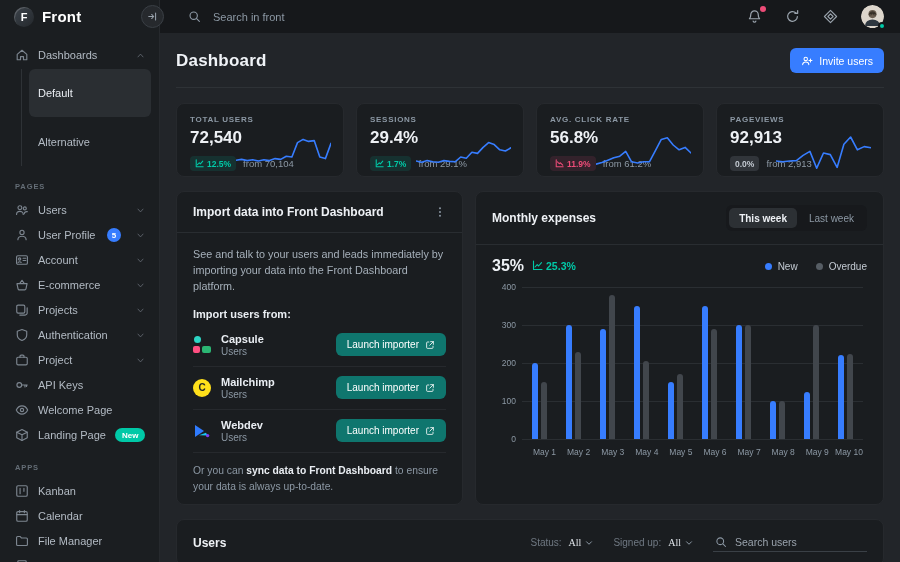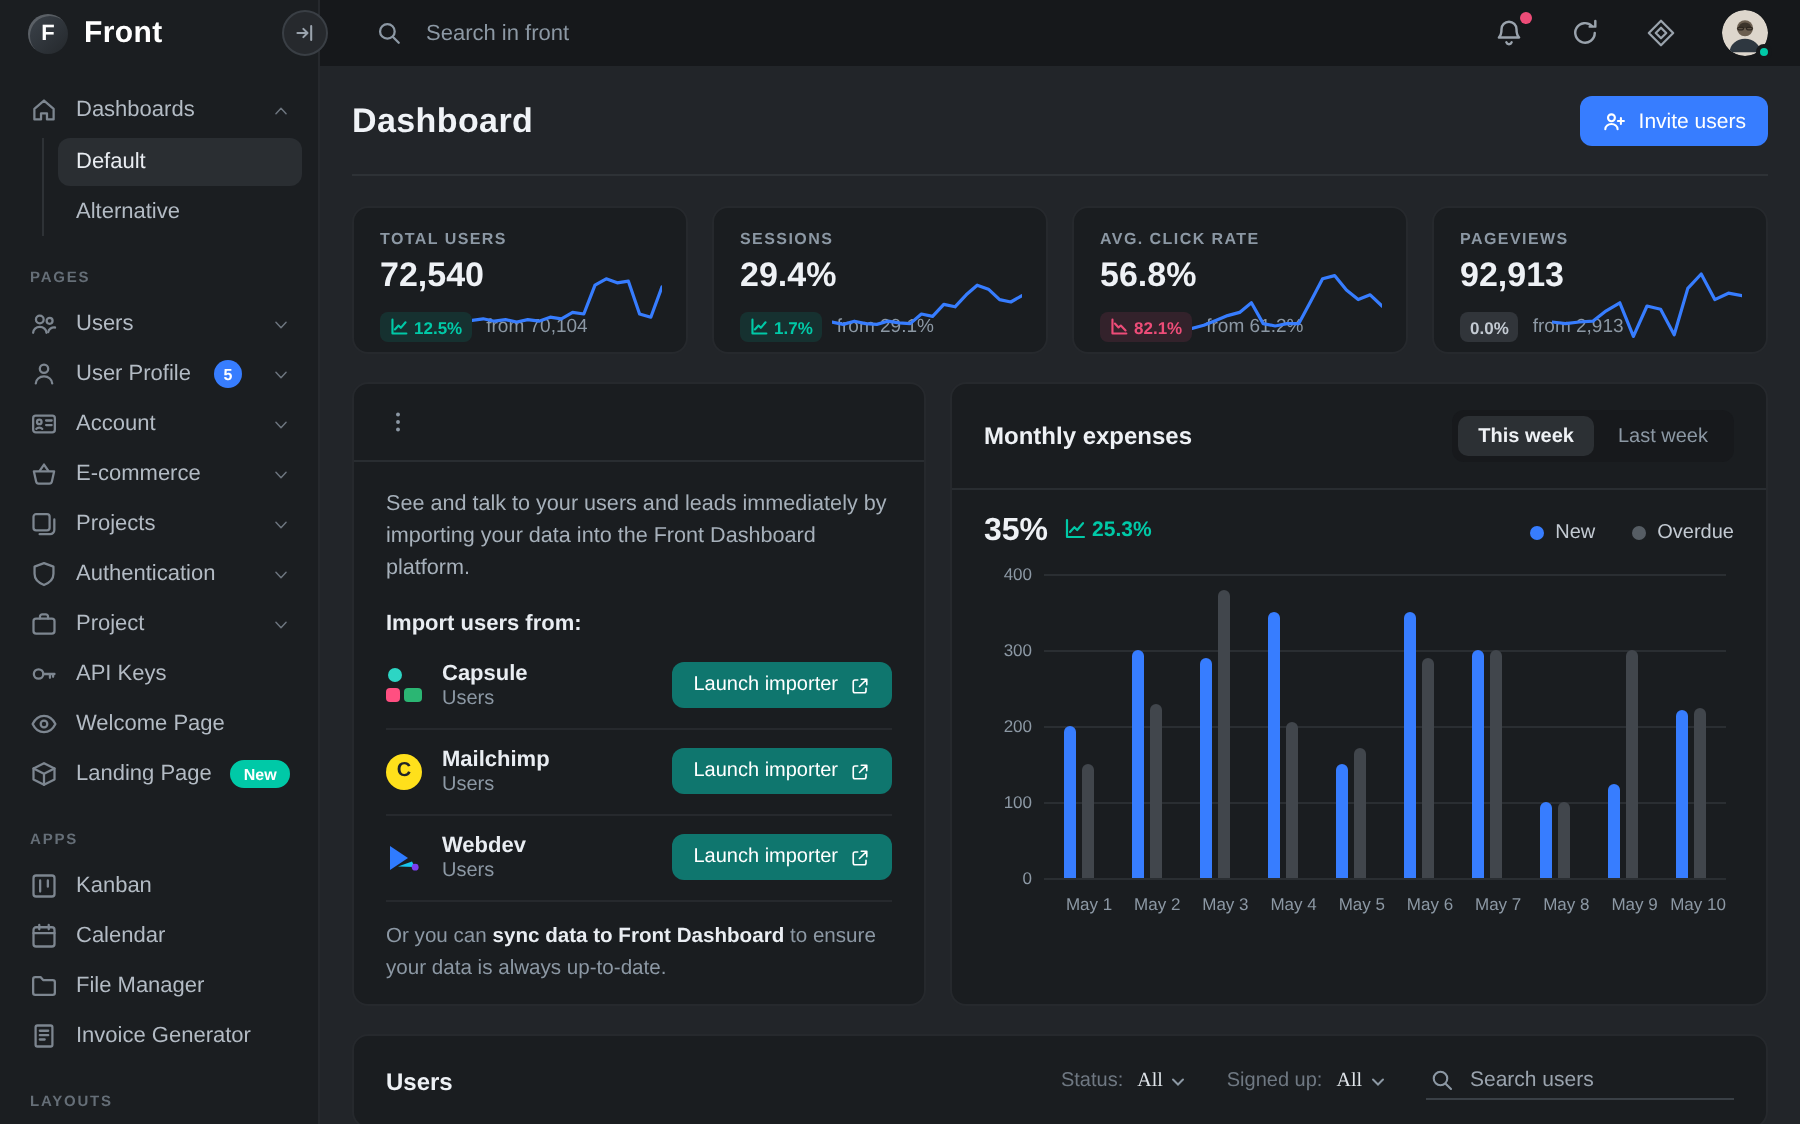--- a/index.html
+++ b/index.html
@@ -25,21 +25,21 @@
   .nav-item .ic svg { width:14px; height:14px; }
   .nav-item .lbl { font-size:11px; color:#b3bbc4; flex:1; white-space:nowrap; }
   .nav-item .chev { color:#6d757e; display:flex; }
   .nav-item .chev svg { width:9px; height:9px; }
   .badge-primary { background:#377dff; color:#fff; font-size:8px; font-weight:bold;
     min-width:14px; height:14px; border-radius:50%; display:flex; align-items:center;
     justify-content:center; margin-right:6px; }
   .badge-teal { background:#00c9a7; color:#fff; font-size:8px; font-weight:bold;
     padding:2.5px 7px; border-radius:9px; margin-right:2px; }
   .subitems { margin:2px 0 6px 13px; border-left:1px solid #2e3236; padding-left:7px; }
-  .subitem { font-size:11px; color:#b3bbc4; padding:6px 9px; border-radius:6px;
+  .subitem { font-size:11px; color:#b3bbc4; padding:18px 9px; border-radius:6px;
     cursor:pointer; margin-bottom:1px; }
   .subitem.active { background:#2a2e32; color:#e9edf2; }
 
   
   .main { flex:1; display:flex; flex-direction:column; min-width:0; }
   .topbar { height:33px; background:#16181b; display:flex; align-items:center;
     padding:0 16px 0 28px; position:relative; flex:0 0 33px; }
   .collapse-btn { position:absolute; left:-19px; top:5px; width:23px; height:23px;
     border-radius:50%; background:#26292d; border:1px solid #3a3f45; color:#9aa3ad;
     display:flex; align-items:center; justify-content:center; cursor:pointer; z-index:5; }
@@ -454,21 +454,21 @@
           </div>
           <div class="stat-card">
             <div class="stat-label">AVG. CLICK RATE</div>
             <div class="stat-value">56.8%</div>
             <div class="stat-meta">
               <span class="chg-badge chg-down">
                 <svg viewBox="0 0 11 11" width="9" height="9" fill="none" stroke="currentColor" stroke-width="1.3" stroke-linecap="round" stroke-linejoin="round">
                   <path d="M1.5 1 V9.5 H10"></path>
                   <path d="M3 3.4 L5.2 5.8 L6.6 4.6 L9.5 7.6"></path>
                 </svg>
-                <span>82.1%</span>
+                <span>11.9%</span>
               </span>
               <span class="stat-from">from 61.2%</span>
             </div>
             <svg class="spark" width="95" height="46" viewBox="0 0 95 46">
               <polyline points="0.0,35.2 5.9,33.6 11.9,31.2 17.8,28.8 23.8,27.2 29.7,22.4 35.6,32.8 41.6,34.0 47.5,32.8 53.4,32.8 59.4,21.6 65.3,10.4 71.3,8.8 77.2,16.0 83.1,20.8 89.1,18.4 95.0,24.0" fill="none" stroke="#377dff" stroke-width="1.6" stroke-linejoin="round" stroke-linecap="round"></polyline>
             </svg>
           </div>
           <div class="stat-card">
             <div class="stat-label">PAGEVIEWS</div>
             <div class="stat-value">92,913</div>
@@ -480,20 +480,21 @@
             </div>
             <svg class="spark" width="95" height="46" viewBox="0 0 95 46">
               <polyline points="0.0,32.0 6.8,32.8 13.6,32.0 20.4,31.6 27.1,26.4 33.9,22.4 40.7,39.2 47.5,24.0 54.3,25.6 61.1,38.4 67.9,15.2 74.6,8.0 81.4,20.8 88.2,17.6 95.0,18.8" fill="none" stroke="#377dff" stroke-width="1.6" stroke-linejoin="round" stroke-linecap="round"></polyline>
             </svg>
           </div>
         </div>
 
       <div class="two-col">
         <div class="card import-card">
           <div class="card-header">
+            <span class="card-title">Import data into Front Dashboard</span>
             <span class="dots-btn">
               <svg viewBox="0 0 16 16" fill="currentColor">
                   <circle cx="8" cy="3" r="1.3"></circle>
                   <circle cx="8" cy="8" r="1.3"></circle>
                   <circle cx="8" cy="13" r="1.3"></circle>
                 </svg>
             </span>
           </div>
           <div class="import-body">
             <p class="import-desc">See and talk to your users and leads immediately by importing your data into the Front Dashboard platform.</p>

